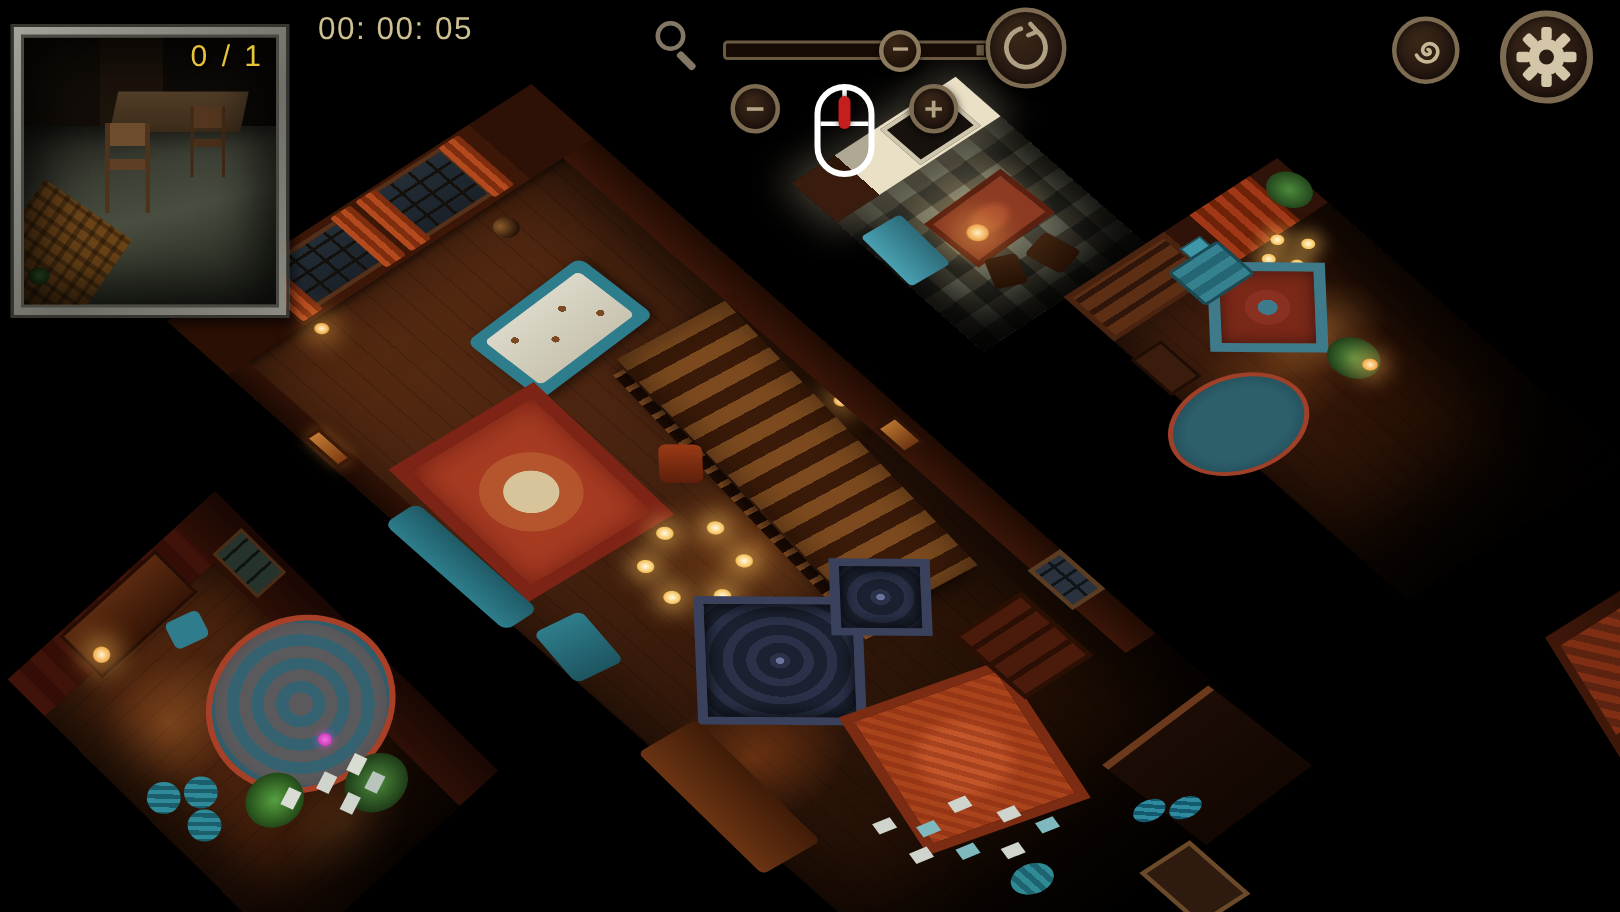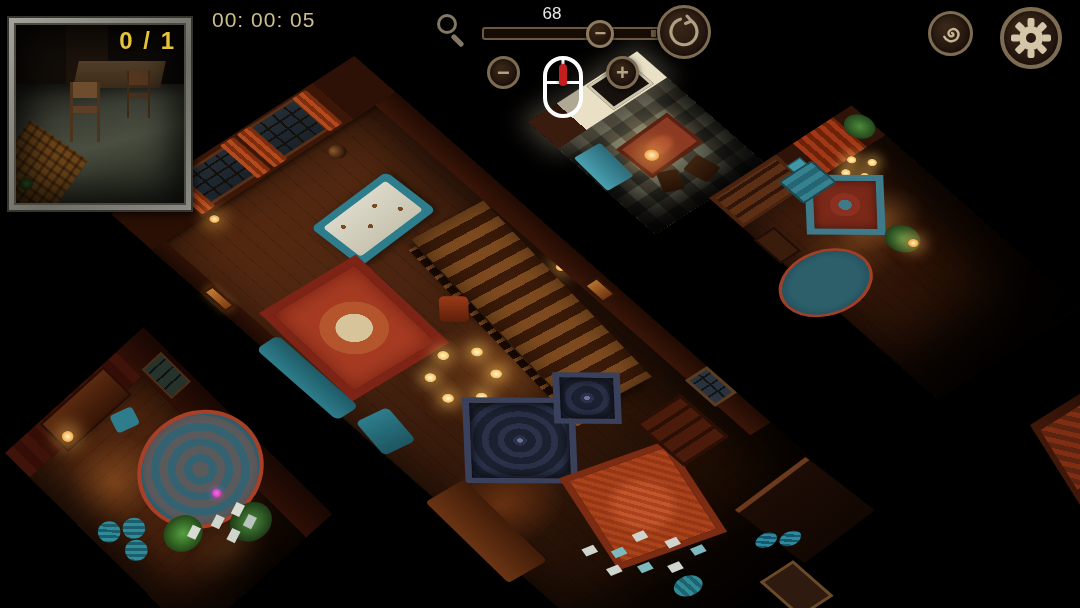--- a/index.html
+++ b/index.html
@@ -234,21 +234,21 @@
     border-left:3px solid #4e331c;border-right:3px solid #4e331c;}
   .mm-chair2{position:absolute;left:66%;top:26%;width:14%;height:26%;
     background:linear-gradient(180deg,#55371f 0 30%,rgba(0,0,0,0) 30% 46%,#49301b 46% 58%,rgba(0,0,0,0) 58%);
     border-left:2px solid #402a16;border-right:2px solid #402a16;}
   .mm-rug{position:absolute;left:-10%;top:60%;width:42%;height:48%;transform:rotate(35deg);
     background:repeating-linear-gradient(0deg, rgba(0,0,0,.3) 0 3px, transparent 3px 9px),
       repeating-linear-gradient(90deg, rgba(0,0,0,.3) 0 3px, transparent 3px 9px),#6e4518;}
   .mm-plant{position:absolute;left:2%;top:86%;width:14px;height:12px;border-radius:50%;
     background:radial-gradient(#3f6e2e,#1c3312 75%,transparent 85%);}
   .mm-vignette{position:absolute;inset:0;box-shadow:inset 0 0 34px 12px rgba(0,0,0,.78);}
-  #found-counter{position:absolute;top:2px;right:8px;color:#e7c338;font-size:24px;font-weight:bold;
+  #found-counter{position:absolute;top:2px;right:8px;color:#e7c338;font-size:20px;font-weight:normal;
     letter-spacing:2px;text-shadow:1px 2px 2px #000;}
 
   #timer{left:212px;top:8px;color:#cdbf8f;font-size:21px;letter-spacing:1px;
     text-shadow:1px 1px 2px #000;}
 
   
   #magnifier{left:437px;top:14px;width:34px;height:36px;opacity:.85;}
   #magnifier .lens{position:absolute;left:0;top:0;width:20px;height:20px;border-radius:50%;
     border:3px solid #9a8d77;}
   #magnifier .handle{position:absolute;left:18px;top:19px;width:5px;height:15px;background:#9a8d77;
@@ -402,21 +402,20 @@
       <div id="found-counter">0 / 1</div>
     </div>
   </div>
 
   <div class="hud-el" id="timer">00: 00: 05</div>
 
   <div class="hud-el" id="magnifier">
     <div class="lens"></div>
     <div class="handle"></div>
   </div>
-  <div class="hud-el" id="zoom-value">68</div>
   <div class="hud-el" id="zoom-slider">
     <div class="endcap"></div>
     <div id="zoom-slider-knob" style="left: calc(68% - 16px);">−</div>
   </div>
 
   <div class="hud-el round-btn" id="reset-button">
     <svg width="36" height="36" viewBox="0 0 36 36">
       <path d="M24.5 6.5 A 13 13 0 1 1 14.5 5.2" fill="none" stroke="#b0a084" stroke-width="3.2" stroke-linecap="round"></path>
       <path d="M21 2 L25.5 7 L19.5 9.5" fill="none" stroke="#b0a084" stroke-width="3" stroke-linecap="round" stroke-linejoin="round"></path>
     </svg>

